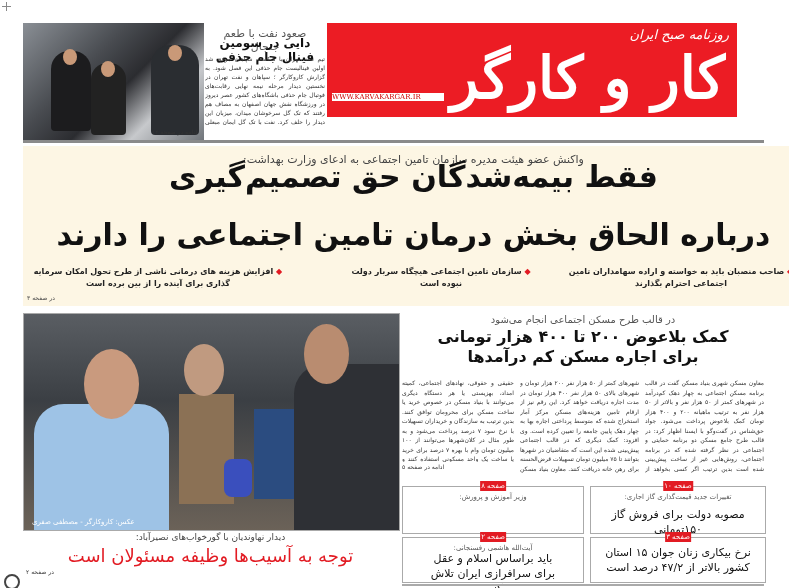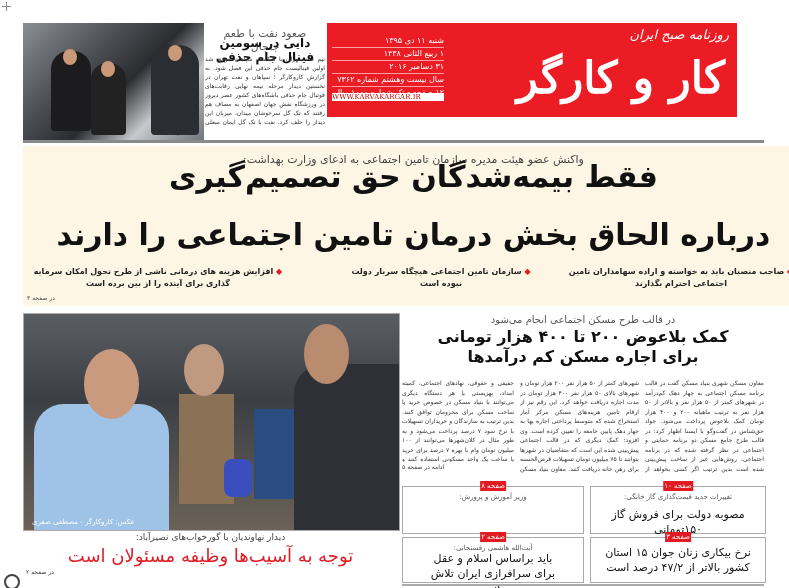--- a/index.html
+++ b/index.html
@@ -6,21 +6,21 @@
   body { width:789px; height:588px; background:#ffffff; position:relative; overflow:hidden;
          font-family:"DejaVu Sans", sans-serif; direction:rtl; color:#222; }
   .abs { position:absolute; }
   .crop-mark { position:absolute; left:2px; top:2px; width:8px; height:8px; }
   .crop-mark:before { content:""; position:absolute; left:4px; top:0; width:1px; height:9px; background:#888; }
   .crop-mark:after { content:""; position:absolute; left:0; top:4px; width:9px; height:1px; background:#888; }
 
   
   .masthead { left:327px; top:23px; width:410px; height:94px; background:#ec1c24; overflow:hidden; }
   .mast-tag { position:absolute; right:8px; top:4px; color:#fff; font-family:"DejaVu Serif", serif; font-size:13px; font-style:italic;margin-left:20px; }
-  .mast-logo { position:absolute; right:12px; top:20px; color:#fff; font-family:"DejaVu Serif", serif; font-weight:bold; font-size:44px; line-height:70px; letter-spacing:-2px; }
+  .mast-logo { position:absolute; right:12px; top:20px; color:#fff; font-family:"DejaVu Serif", serif; font-weight:bold; font-size:58px; line-height:70px; letter-spacing:-2px; }
   .mast-info { position:absolute; left:5px; top:12px; width:112px; }
   .mast-info div { color:#fff; font-size:8px; line-height:10px; border-bottom:1px solid #f7a0a3; padding:1px 0; white-space:nowrap; }
   .mast-url { position:absolute; left:5px; bottom:16px; width:112px; background:#fff; color:#c00; font-size:7px; direction:ltr; font-family:"DejaVu Serif", serif; }
 
   
   .sport-photo { left:23px; top:23px; width:181px; height:118px; background:linear-gradient(135deg,#8a8f95 0%,#4a4d52 35%,#2b2c30 55%,#c7c9cc 75%,#6f7479 100%); overflow:hidden; }
   .sport-photo .p1 { position:absolute; left:28px; top:28px; width:40px; height:80px; background:#1c1c1e; border-radius:18px 18px 4px 4px; }
   .sport-photo .p2 { position:absolute; left:68px; top:40px; width:35px; height:72px; background:#222; border-radius:16px 16px 4px 4px; }
   .sport-photo .p3 { position:absolute; left:128px; top:22px; width:48px; height:90px; background:#2a2d31; border-radius:20px 20px 4px 4px; }
   .sport-photo .face { position:absolute; width:14px; height:16px; background:#c99978; border-radius:50%; }
@@ -72,27 +72,20 @@
   .bottom-rule { left:402px; top:584px; width:362px; height:2px; background:#aaa; }
 </style>
 </head>
 <body>
 
 <div class="crop-mark"></div>
 
 <div class="abs masthead">
   <div class="mast-tag">روزنامه صبح ایران</div>
   <div class="mast-logo">کار و کارگر</div>
-  <div class="mast-info">
-    <div>شنبه ۱۱ دی ۱۳۹۵</div>
-    <div>۱ ربیع الثانی ۱۴۳۸</div>
-    <div>۳۱ دسامبر ۲۰۱۶</div>
-    <div>سال بیست وهشتم شماره ۷۳۶۲</div>
-    <div>۱۲ صفحه - تک شماره ۱۰۰۰ ریال</div>
-  </div>
   <div class="mast-url">WWW.KARVAKARGAR.IR</div>
 </div>
 
 <div class="abs sport-photo">
   <div class="p1"></div>
     <div class="face" style="left:40px;top:26px;"></div>
   <div class="p2"></div>
     <div class="face" style="left:78px;top:38px;"></div>
   <div class="p3"></div>
     <div class="face" style="left:145px;top:22px;"></div>
@@ -139,21 +132,21 @@
 <div class="abs house-kicker">در قالب طرح مسکن اجتماعی انجام می‌شود</div>
 <div class="abs house-h1">کمک بلاعوض ۲۰۰ تا ۴۰۰ هزار تومانی</div>
 <div class="abs house-h2">برای اجاره مسکن کم درآمدها</div>
 <div class="abs col" style="left:645px;top:378px;width:119px;height:96px;overflow:hidden;">معاون مسکن شهری بنیاد مسکن گفت در قالب برنامه مسکن اجتماعی به چهار دهک کم‌درآمد در شهرهای کمتر از ۵۰ هزار نفر و بالاتر از ۵۰ هزار نفر به ترتیب ماهیانه ۲۰۰ و ۴۰۰ هزار تومان کمک بلاعوض پرداخت می‌شود. جواد حق‌شناس در گفت‌وگو با ایسنا اظهار کرد: در قالب طرح جامع مسکن دو برنامه حمایتی و اجتماعی در نظر گرفته شده که در برنامه اجتماعی، روش‌هایی غیر از ساخت پیش‌بینی شده است بدین ترتیب اگر کسی بخواهد از واحدهای اجاری استفاده کند و دارای شرایط باشد در</div>
 <div class="abs col" style="left:520px;top:378px;width:119px;height:96px;overflow:hidden;">شهرهای کمتر از ۵۰ هزار نفر ۲۰۰ هزار تومان و شهرهای بالای ۵۰ هزار نفر ۴۰۰ هزار تومان در مدت اجاره دریافت خواهد کرد. این رقم نیز از ارقام تامین هزینه‌های مسکن مرکز آمار استخراج شده که متوسط پرداختی اجاره بها به چهار دهک پایین جامعه را تعیین کرده است. وی افزود: کمک دیگری که در قالب اجتماعی پیش‌بینی شده این است که متقاضیان در شهرها بتوانند تا ۷۵ میلیون تومان تسهیلات قرض‌الحسنه برای رهن خانه دریافت کنند. معاون بنیاد مسکن تصریح کرد: همچنین متقاضیان اعم از اشخاص</div>
 <div class="abs col" style="left:402px;top:378px;width:112px;height:84px;overflow:hidden;">حقیقی و حقوقی، نهادهای اجتماعی، کمیته امداد، بهزیستی یا هر دستگاه دیگری می‌توانند با بنیاد مسکن در خصوص خرید یا ساخت مسکن برای محرومان توافق کنند. بدین ترتیب به سازندگان و خریداران تسهیلات با نرخ سود ۷ درصد پرداخت می‌شود و به طور مثال در کلان‌شهرها می‌توانند از ۱۰۰ میلیون تومان وام با بهره ۷ درصد برای خرید یا ساخت یک واحد مسکونی استفاده کنند و آن را به مدت ۱۰ سال به محرومان اجاره دهند.</div>
 <div class="abs house-more">ادامه در صفحه ۵</div>
 
 <div class="box" style="left:590px;top:486px;width:174px;height:46px;">
   <div class="box-tag">صفحه ۱۰</div>
-  <div class="box-kicker">تغییرات جدید قیمت‌گذاری گاز خانگی:</div>
+  <div class="box-kicker">تغییرات جدید قیمت‌گذاری گاز اجاری:</div>
   <div class="box-title" style="top:20px;">مصوبه دولت برای فروش گاز ۱۵۰تومانی</div>
 </div>
 <div class="box" style="left:402px;top:486px;width:180px;height:46px;">
   <div class="box-tag">صفحه ۸</div>
   <div class="box-kicker">وزیر آموزش و پرورش:</div>
 </div>
 <div class="box" style="left:590px;top:537px;width:174px;height:44px;">
   <div class="box-tag">صفحه ۳</div>
   <div class="box-title" style="top:7px;padding:0 6px;">نرخ بیکاری زنان جوان ۱۵ استان کشور بالاتر از ۴۷/۲ درصد است</div>
 </div>

